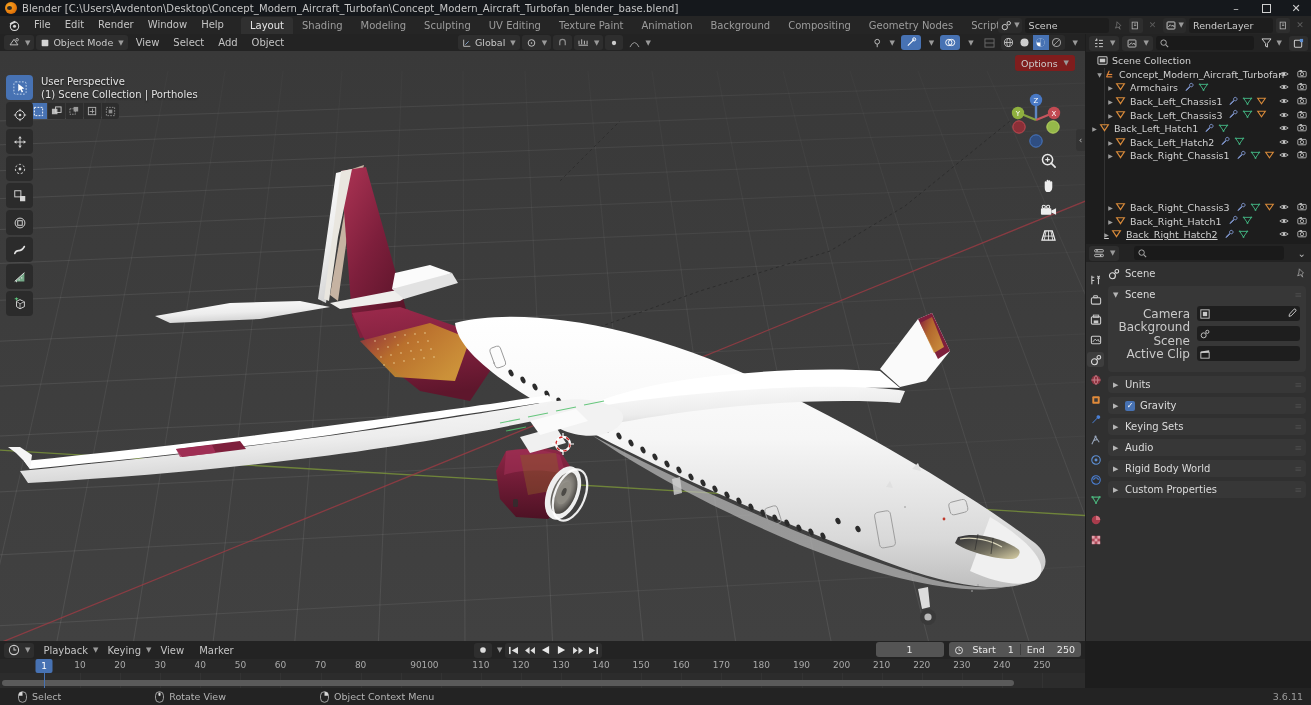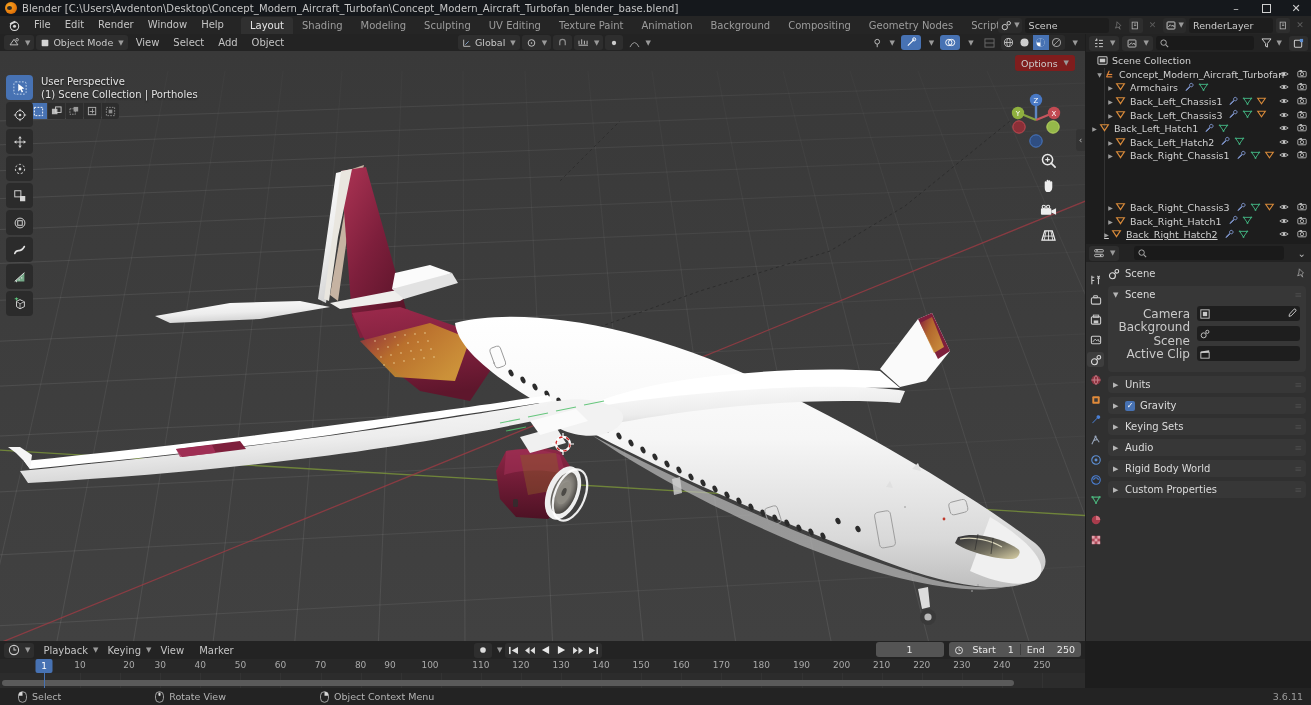--- a/index.html
+++ b/index.html
@@ -1607,28 +1607,28 @@
           <span>Start</span>
           <span>1</span>
           <span style="border-left:1px solid #3d3d3d">End</span>
           <span>250</span>
         </div>
       </div>
     </div>
 
     <div class="tl-ruler" id="tl-ruler">
         <div class="tl-tick" style="left: 80.08px;">10</div>
-        <div class="tl-tick" style="left: 129px;">20</div>
+        <div class="tl-tick" style="left: 120px;">20</div>
         <div class="tl-tick" style="left: 160.24px;">30</div>
         <div class="tl-tick" style="left: 200.32px;">40</div>
         <div class="tl-tick" style="left: 240.4px;">50</div>
         <div class="tl-tick" style="left: 280.48px;">60</div>
         <div class="tl-tick" style="left: 320.56px;">70</div>
         <div class="tl-tick" style="left: 360.64px;">80</div>
-        <div class="tl-tick" style="left: 390px;">90</div>
+        <div class="tl-tick" style="left: 416px;">90</div>
         <div class="tl-tick" style="left: 430px;">100</div>
         <div class="tl-tick" style="left: 480.88px;">110</div>
         <div class="tl-tick" style="left: 520.96px;">120</div>
         <div class="tl-tick" style="left: 561.04px;">130</div>
         <div class="tl-tick" style="left: 601.12px;">140</div>
         <div class="tl-tick" style="left: 641.2px;">150</div>
         <div class="tl-tick" style="left: 681.28px;">160</div>
         <div class="tl-tick" style="left: 721.36px;">170</div>
         <div class="tl-tick" style="left: 761.44px;">180</div>
         <div class="tl-tick" style="left: 801.52px;">190</div>

